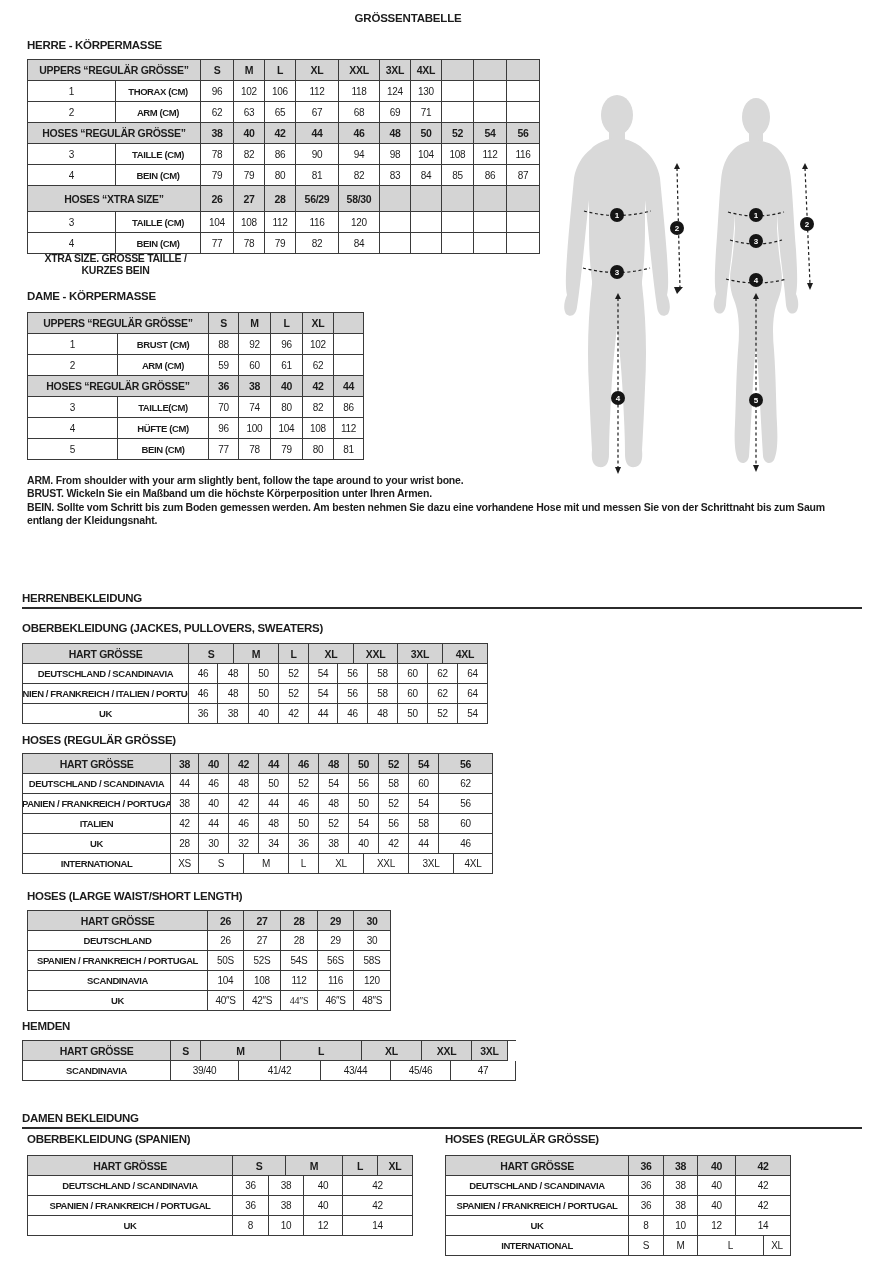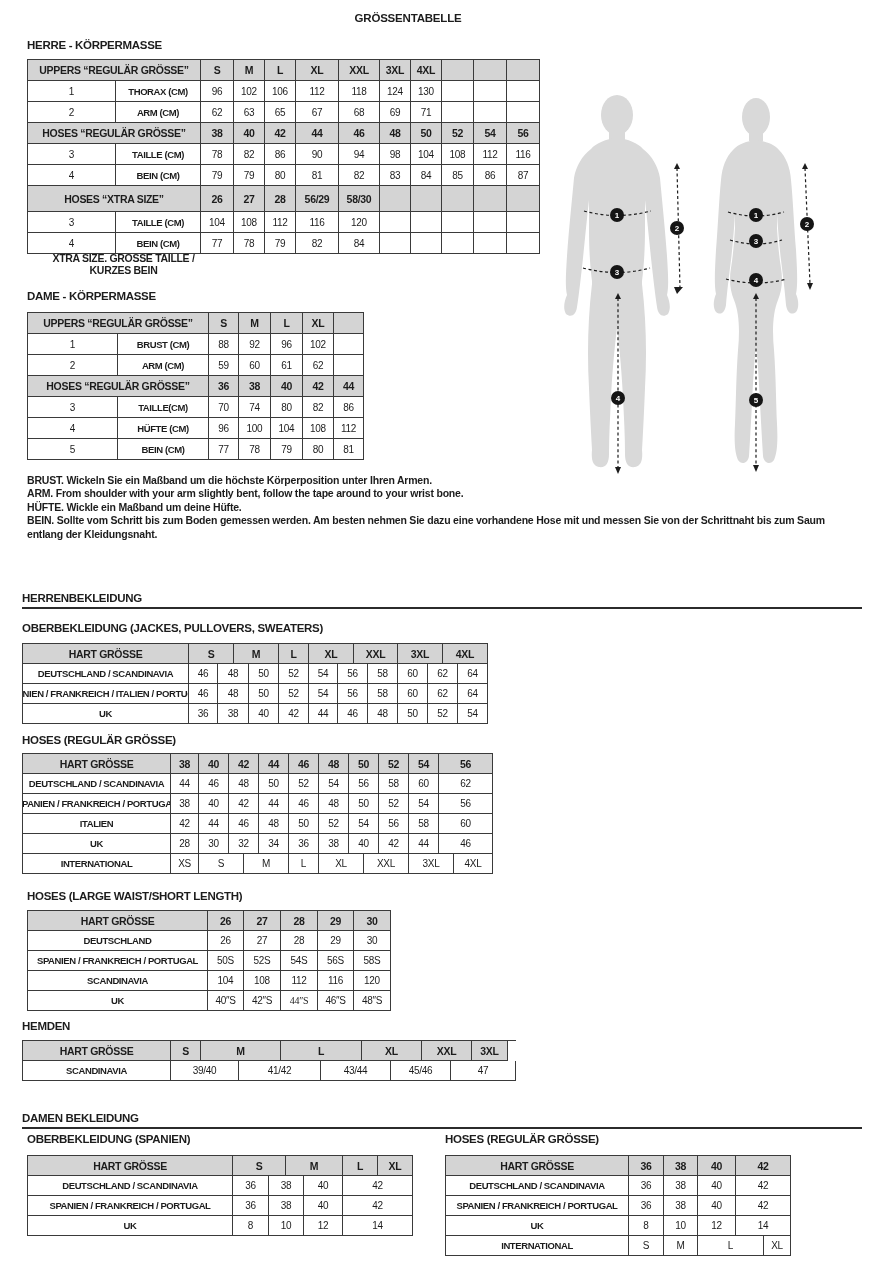--- a/index.html
+++ b/index.html
@@ -152,21 +152,21 @@
         <div class="tcell" style="width: 43px;">82</div>
         <div class="tcell" style="width: 41px;">84</div>
         <div class="tcell" style="width: 31px;"></div>
         <div class="tcell" style="width: 31px;"></div>
         <div class="tcell" style="width: 32px;"></div>
         <div class="tcell" style="width: 33px;"></div>
         <div class="tcell" style="width: 33px;"></div>
       </div>
     </div>
 
-  <div class="xtra-note" style="left:37px;top:252px;width:173px;">
+  <div class="xtra-note" style="left:29px;top:252px;width:173px;">
     <div>XTRA SIZE. GROSSE TAILLE /</div>
     <div>KURZES BEIN</div>
   </div>
 
   <div class="sec-title" style="left:27px;top:290px;">DAME - KÖRPERMASSE</div>
   <div class="dtable" style="left:27px;top:312px;">
       <div class="trow" style="height: 21px;">
         <div class="tcell th" style="width: 181px;">UPPERS “REGULÄR GRÖSSE”</div>
         <div class="tcell th" style="width: 30px;">S</div>
         <div class="tcell th" style="width: 32px;">M</div>
@@ -268,23 +268,22 @@
   <div class="marker" style="left:670px;top:221px;">2</div>
   <div class="marker" style="left:610px;top:265px;">3</div>
   <div class="marker" style="left:611px;top:391px;">4</div>
   <div class="marker" style="left:749px;top:208px;">1</div>
   <div class="marker" style="left:800px;top:217px;">2</div>
   <div class="marker" style="left:749px;top:234px;">3</div>
   <div class="marker" style="left:749px;top:273px;">4</div>
   <div class="marker" style="left:749px;top:393px;">5</div>
 
   <div class="notes" style="left:27px;top:474px;width:828px;">
+    <div class="note-line">ARM. From shoulder with your arm slightly bent, follow the tape around to your wrist bone.</div>
     <div class="note-line">BRUST. Wickeln Sie ein Maßband um die höchste Körperposition unter Ihren Armen.</div>
-    <div class="note-line">ARM. From shoulder with your arm slightly bent, follow the tape around to your wrist bone.</div>
-    <div class="note-line">HÜFTE. Wickle ein Maßband um deine Hüfte.</div>
     <div class="note-line">BEIN. Sollte vom Schritt bis zum Boden gemessen werden. Am besten nehmen Sie dazu eine vorhandene Hose mit und messen Sie von der Schrittnaht bis zum Saum entlang der Kleidungsnaht.</div>
   </div>
 
 
   <div class="sec-title" style="left:22px;top:592px;">HERRENBEKLEIDUNG</div>
   <div class="rule" style="left:22px;top:607px;width:840px;"></div>
 
   <div class="sec-title" style="left:22px;top:622px;">OBERBEKLEIDUNG (JACKES, PULLOVERS, SWEATERS)</div>
   <div class="dtable" style="left:22px;top:643px;">
       <div class="trow" style="height: 20px;">

